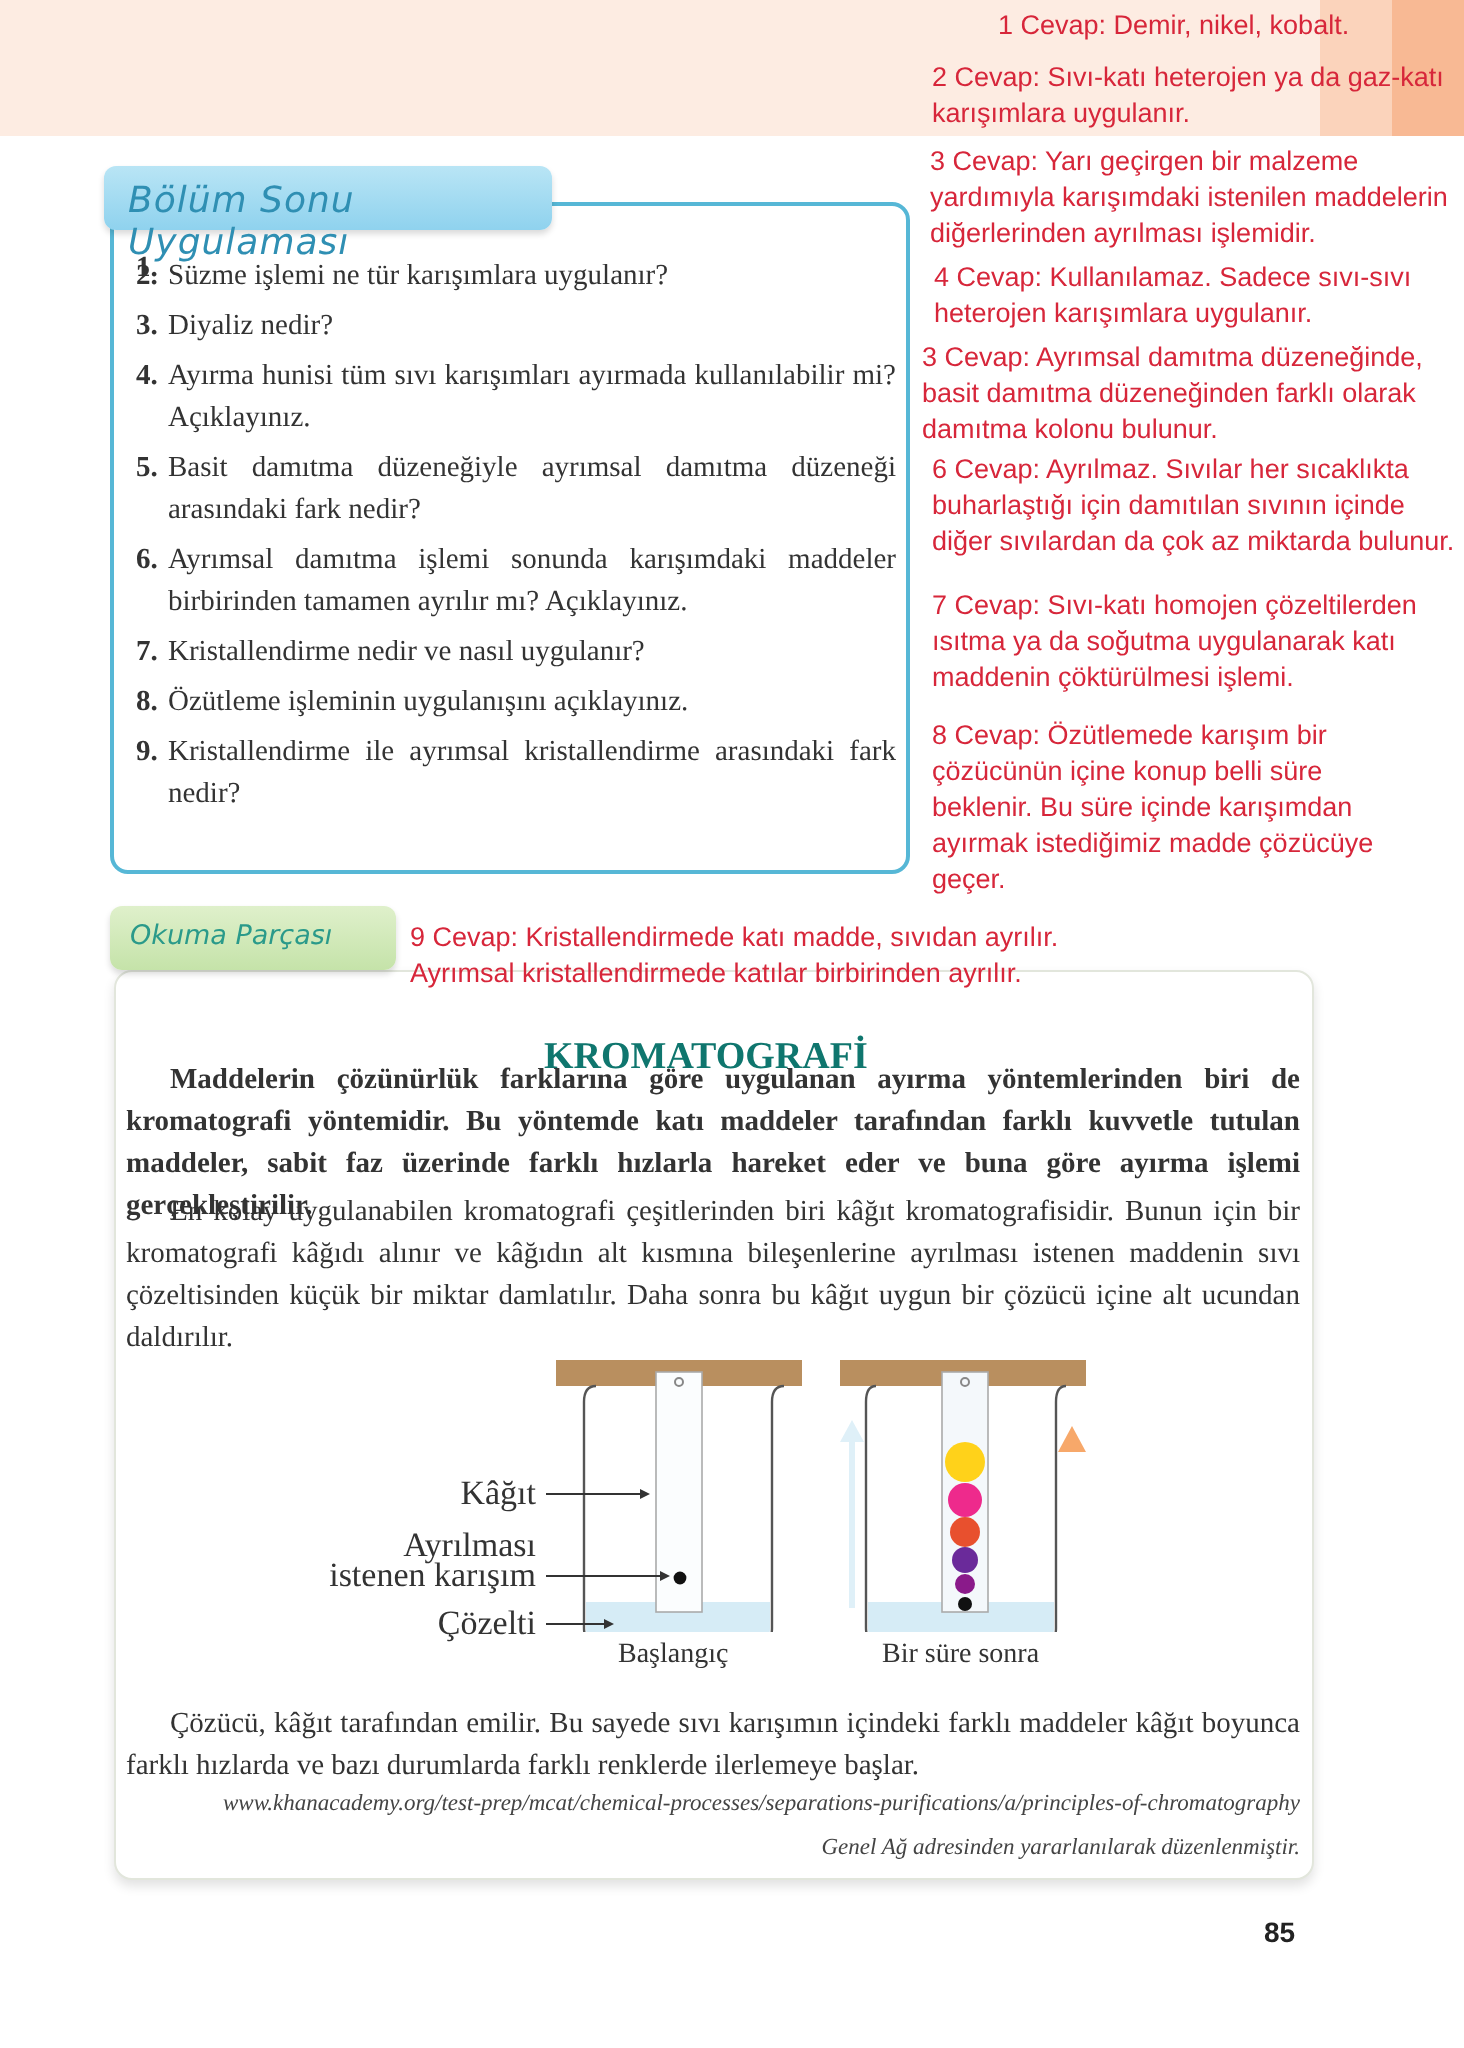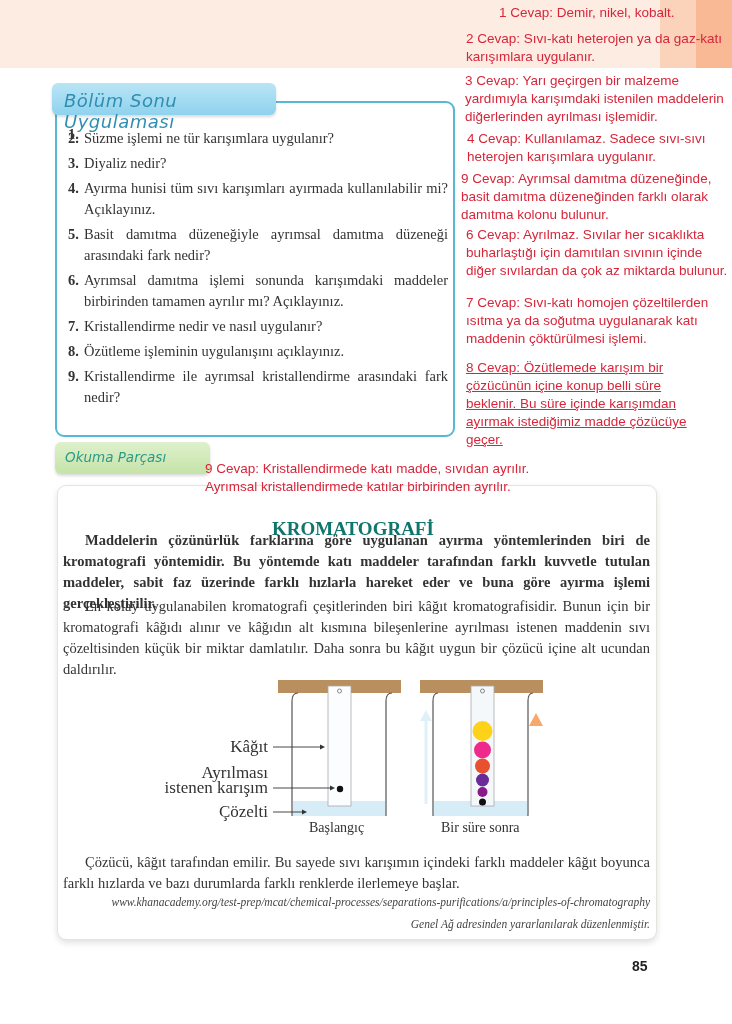--- a/index.html
+++ b/index.html
@@ -8,44 +8,44 @@
   .stripe1{position:absolute;left:660px;top:0;width:36px;height:68px;background:#fbd3bb;}
   .stripe2{position:absolute;left:696px;top:0;width:36px;height:68px;background:#f8b994;}
   .ans{position:absolute;color:#d7263a;font-family:"Liberation Sans",sans-serif;font-size:13.5px;line-height:18px;}
   .qbox{position:absolute;left:55px;top:101px;width:400px;height:336px;border:2.5px solid #56b7d6;border-radius:9px;background:#fff;box-sizing:border-box;}
   .qtab{position:absolute;left:52px;top:83px;width:224px;height:32px;border-radius:6px;background:linear-gradient(#b9e5f5,#8fd2ee);box-shadow:0 2px 3px rgba(0,0,0,0.15);}
   .qtab span{position:absolute;left:12px;top:7px;font-family:"DejaVu Sans",sans-serif;font-style:italic;font-size:18px;color:#2f8fb3;letter-spacing:0.5px;}
   .qlist{position:absolute;left:68px;top:124px;width:380px;font-family:"Liberation Serif",serif;font-size:14.5px;color:#333;}
   .q{position:relative;padding-left:16px;line-height:21px;margin-bottom:4px;text-align:justify;}
   .q .n{position:absolute;left:0;top:0;font-weight:bold;}
   .rbox{position:absolute;left:57px;top:485px;width:600px;height:455px;border:1.5px solid #e2e6dc;border-radius:9px;background:#fff;box-shadow:0 3px 6px rgba(0,0,0,0.12);box-sizing:border-box;}
-  .rtab{position:absolute;left:55px;top:442px;width:155px;height:32px;border-radius:6px;background:linear-gradient(#dff0cb,#c5e3a9);box-shadow:0 2px 3px rgba(0,0,0,0.15);text-align:right;}
+  .rtab{position:absolute;left:55px;top:453px;width:143px;height:32px;border-radius:6px;background:linear-gradient(#dff0cb,#c5e3a9);box-shadow:0 2px 3px rgba(0,0,0,0.15);text-align:right;}
   .rtab span{position:absolute;left:10px;top:7px;font-family:"DejaVu Sans",sans-serif;font-style:italic;font-size:13.5px;color:#2a9a8a;}
   .title{position:absolute;left:272px;top:518px;font-family:"Liberation Serif",serif;font-weight:bold;font-size:19px;color:#0f766e;}
   .para{position:absolute;left:63px;width:587px;font-family:"Liberation Serif",serif;font-size:14.5px;line-height:21px;color:#333;text-align:justify;text-indent:22px;}
   .src{position:absolute;right:82px;font-family:"Liberation Serif",serif;font-style:italic;font-size:11.5px;color:#444;text-align:right;}
   .pagenum{position:absolute;left:632px;top:958px;font-family:"Liberation Sans",sans-serif;font-weight:bold;font-size:14px;color:#222;}
   .lbl{position:absolute;font-family:"Liberation Serif",serif;font-size:17px;color:#333;text-align:right;}
   .cap{position:absolute;font-family:Liberation Serif, serif;font-size:14px;color:#333;}
 </style>
 </head>
 <body>
 
 <div class="topband"></div>
 <div class="stripe1"></div>
 <div class="stripe2"></div>
 
 <div class="ans" style="left:468px;top:4px;width:260px;margin-left:31px;">1 Cevap: Demir, nikel, kobalt.</div>
 <div class="ans" style="left:466px;top:30px;width:262px;">2 Cevap: Sıvı-katı heterojen ya da gaz-katı karışımlara uygulanır.</div>
 <div class="ans" style="left:465px;top:72px;width:268px;">3 Cevap: Yarı geçirgen bir malzeme yardımıyla karışımdaki istenilen maddelerin diğerlerinden ayrılması işlemidir.</div>
 <div class="ans" style="left:467px;top:130px;width:260px;">4 Cevap: Kullanılamaz. Sadece sıvı-sıvı heterojen karışımlara uygulanır.</div>
-<div class="ans" style="left:461px;top:170px;width:265px;">9 Cevap: Ayrımsal damıtma düzeneğinde, basit damıtma düzeneğinden farklı olarak damıtma kolonu bulunur.</div>
+<div class="ans" style="left:461px;top:170px;width:265px;">3 Cevap: Ayrımsal damıtma düzeneğinde, basit damıtma düzeneğinden farklı olarak damıtma kolonu bulunur.</div>
 <div class="ans" style="left:466px;top:226px;width:268px;">6 Cevap: Ayrılmaz. Sıvılar her sıcaklıkta buharlaştığı için damıtılan sıvının içinde diğer sıvılardan da çok az miktarda bulunur.</div>
 <div class="ans" style="left:466px;top:294px;width:260px;">7 Cevap: Sıvı-katı homojen çözeltilerden ısıtma ya da soğutma uygulanarak katı maddenin çöktürülmesi işlemi.</div>
-<div class="ans" style="left:466px;top:359px;width:240px;text-decoration:underline;">8 Cevap: Özütlemede karışım bir çözücünün içine konup belli süre beklenir. Bu süre içinde karışımdan ayırmak istediğimiz madde çözücüye geçer.</div>
+<div class="ans" style="left:466px;top:359px;width:240px;">8 Cevap: Özütlemede karışım bir çözücünün içine konup belli süre beklenir. Bu süre içinde karışımdan ayırmak istediğimiz madde çözücüye geçer.</div>
 
 <div class="qbox"></div>
 <div class="qtab">
     <span>Bölüm Sonu Uygulaması</span>
   </div>
 <div class="qlist">
   <div class="q"><span class="n">1.</span></div>
   <div class="q"><span class="n">2.</span><span>Süzme işlemi ne tür karışımlara uygulanır?</span></div>
   <div class="q"><span class="n">3.</span><span>Diyaliz nedir?</span></div>
   <div class="q"><span class="n">4.</span><span>Ayırma hunisi tüm sıvı karışımları ayırmada kullanılabilir mi? Açıklayınız.</span></div>

